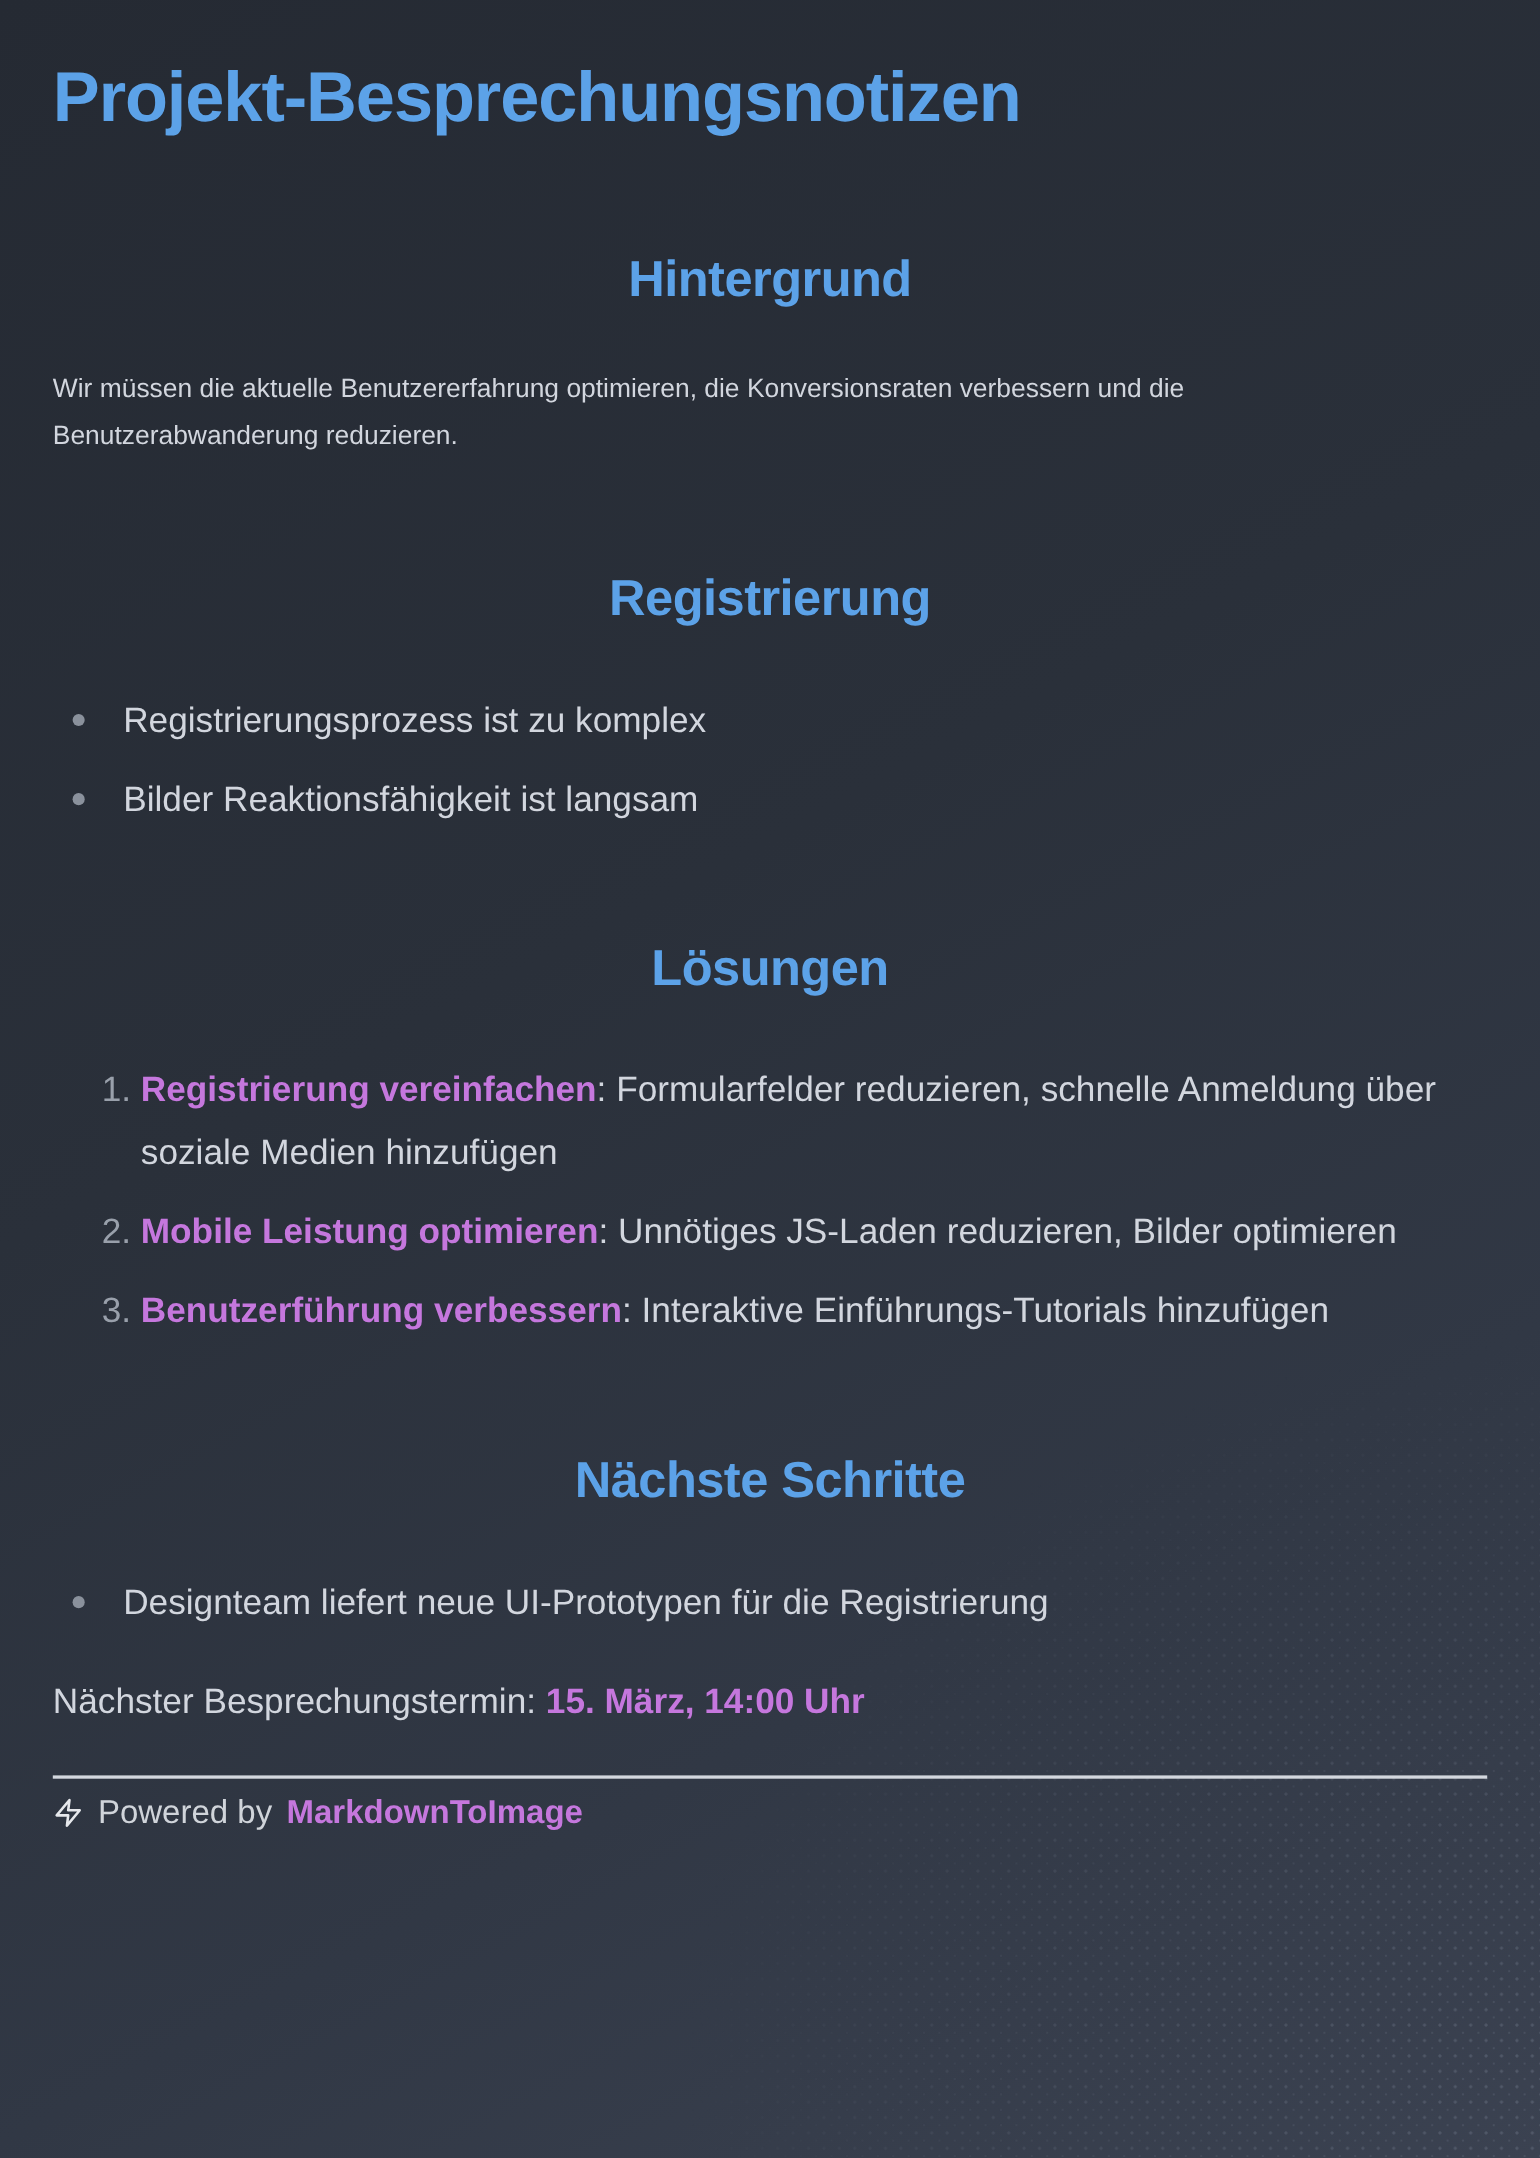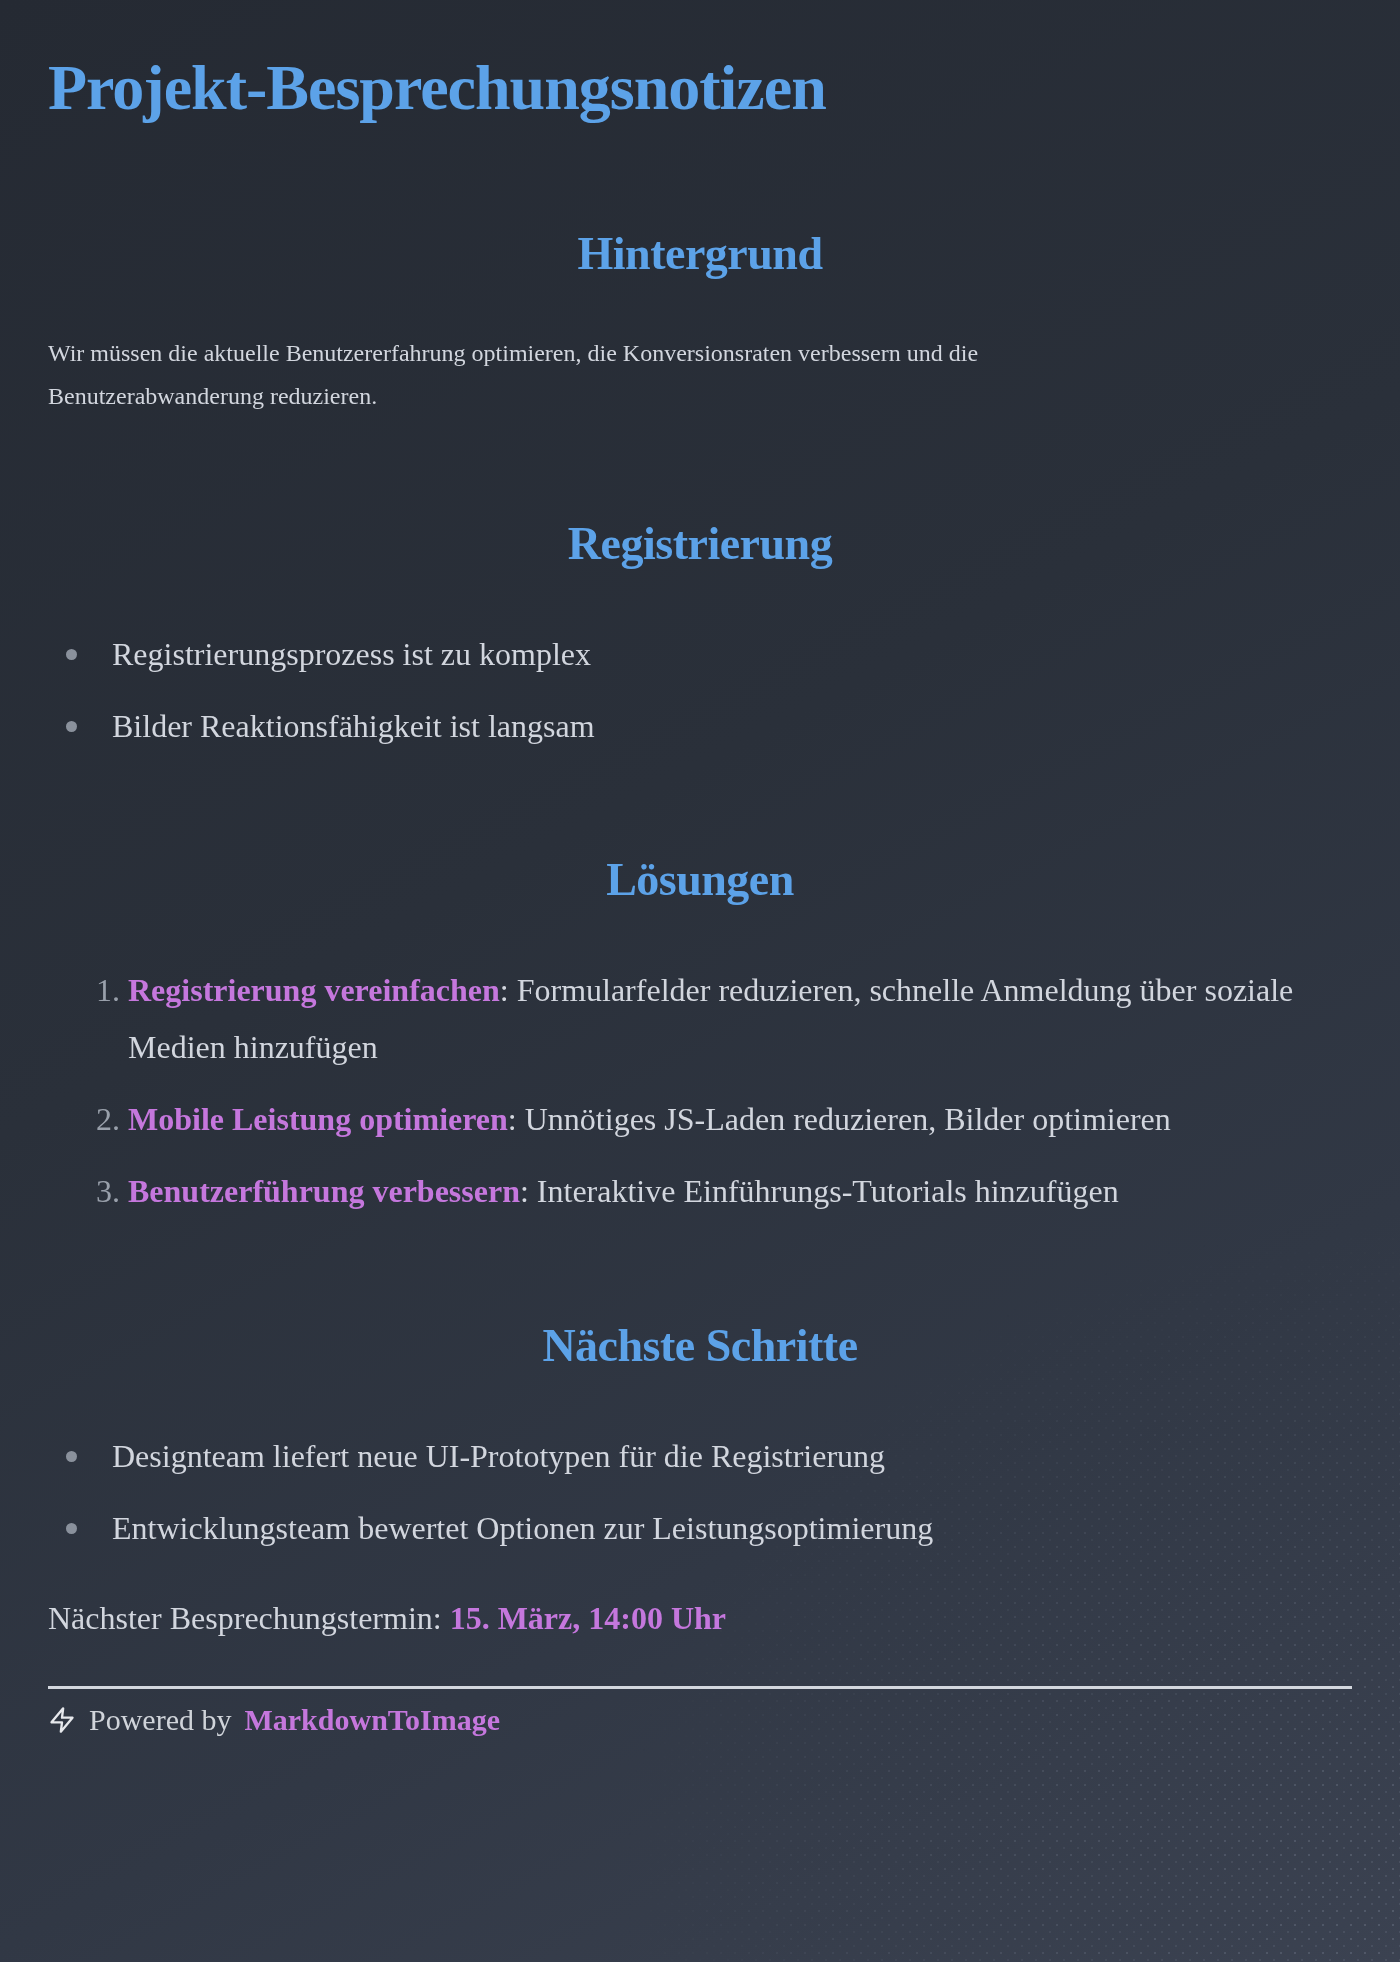--- a/index.html
+++ b/index.html
@@ -4,21 +4,21 @@
 <style>
   * { box-sizing: border-box; }
   html, body { margin: 0; padding: 0; background: #1f242c; }
   .page {
     position: relative;
     width: 1400px;
     height: 1962px;
     margin: 0 auto;
     padding: 40px 48px 0;
     overflow: hidden;
-    font-family: Liberation Serif, serif;
+    font-family: Liberation Sans, sans-serif;
     color: #d2d6de;
     background: linear-gradient(152deg, #252a33 0%, #2a303a 42%, #313845 72%, #3b4251 100%);
   }
   .dots {
     position: absolute;
     inset: 0;
     pointer-events: none;
     background-image:
       radial-gradient(circle, rgba(170,180,200,0.22) 1.3px, transparent 1.5px),
       radial-gradient(circle, rgba(170,180,200,0.14) 1.2px, transparent 1.4px);
@@ -146,21 +146,20 @@
     <h2>Lösungen</h2>
     <ol class="numbered-list">
       <li><span class="lead">Registrierung vereinfachen</span><span>: Formularfelder reduzieren, schnelle Anmeldung über soziale Medien hinzufügen</span></li>
       <li><span class="lead">Mobile Leistung optimieren</span><span>: Unnötiges JS-Laden reduzieren, Bilder optimieren</span></li>
       <li><span class="lead">Benutzerführung verbessern</span><span>: Interaktive Einführungs-Tutorials hinzufügen</span></li>
     </ol>
 
     <h2>Nächste Schritte</h2>
     <ul class="bullet-list">
       <li>Designteam liefert neue UI-Prototypen für die Registrierung</li>
-      <li>Entwicklungsteam bewertet Optionen zur Leistungsoptimierung</li>
     </ul>
 
     <p class="schedule"><span>Nächster Besprechungstermin: </span><span class="highlight">15. März, 14:00 Uhr</span></p>
 
     <hr class="divider">
 
     <div class="footer">
       <svg class="zap" viewBox="0 0 24 24" fill="none" stroke="#e6e8ec" stroke-width="2" stroke-linecap="round" stroke-linejoin="round">
         <polygon points="13 2 3 14 12 14 11 22 21 10 12 10 13 2"></polygon>
       </svg>

